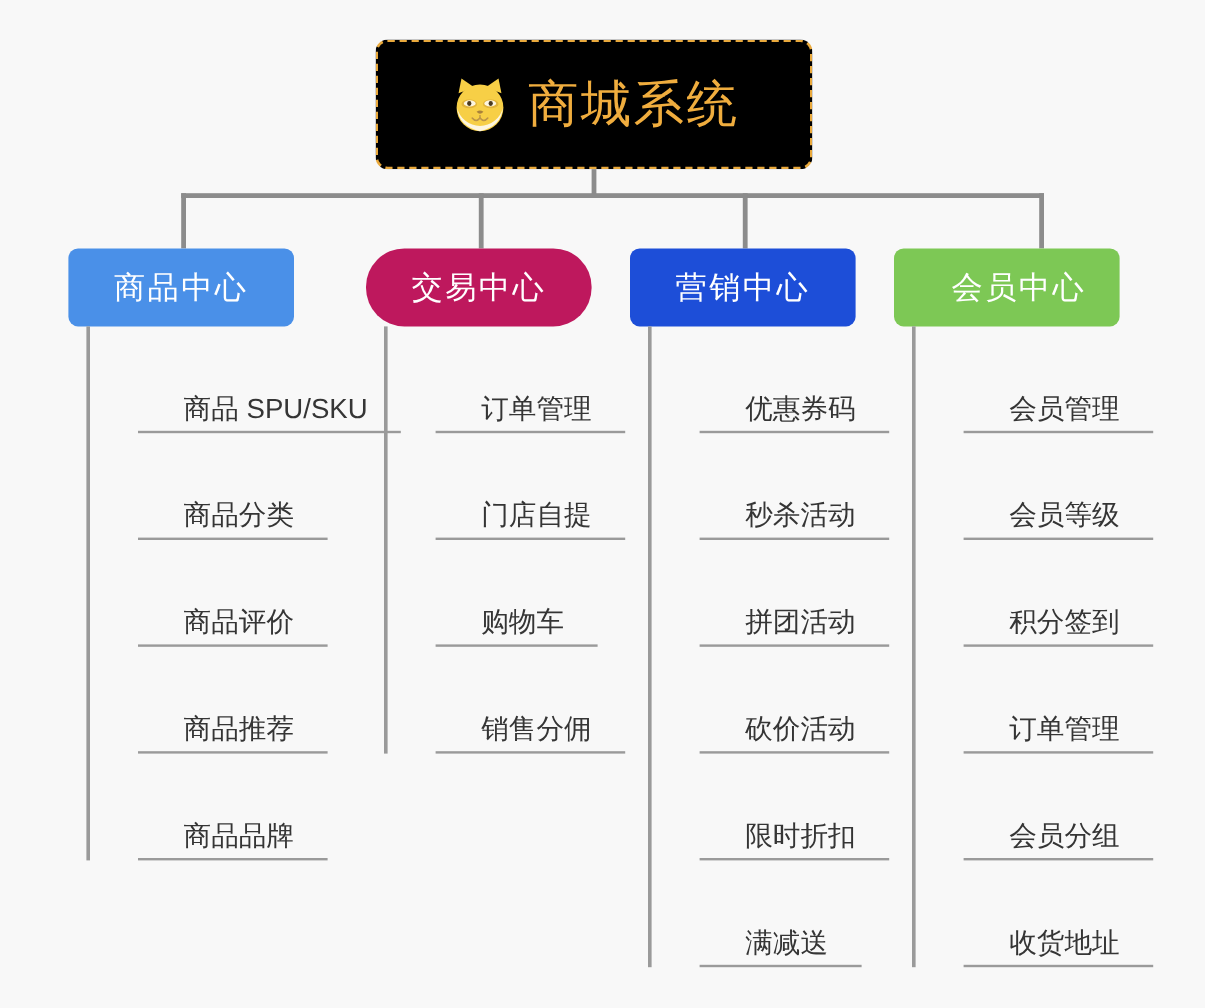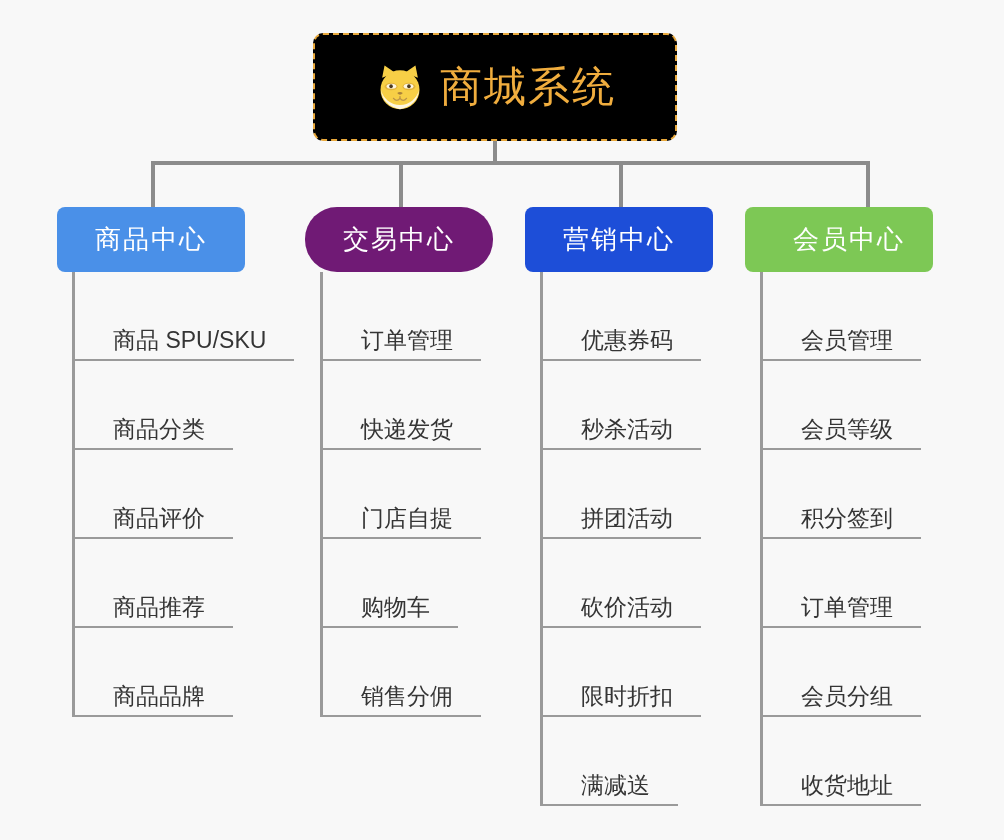--- a/index.html
+++ b/index.html
@@ -112,20 +112,21 @@
     box-sizing: border-box;
   }
   .leaf-inner {
     display: inline-block;
     border-bottom: 2px solid #9a9a9a;
     padding: 0 28px 6px 38px;
     font-size: 23px;
     color: #353535;
     line-height: 1.1;
     white-space: nowrap;
+    margin-left: 40px;
   }
 
   
   .col-0 { left: 57px; }
   .col-1 { left: 305px; }
   .col-2 { left: 525px; }
   .col-3 { left: 745px; }
 </style>
 </head>
 <body>
@@ -182,29 +183,26 @@
       <div class="leaf">
           <span class="leaf-inner">商品推荐</span>
         </div>
       <div class="leaf">
           <span class="leaf-inner">商品品牌</span>
         </div>
     </div>
   </div>
 
   <div class="column col-1">
-    <div class="col-header" style="background:#701a75;border-radius:32px;">
+    <div class="col-header" style="background:#be185d;border-radius:32px;">
       <span>交易中心</span>
     </div>
     <div class="branch">
       <div class="leaf">
           <span class="leaf-inner">订单管理</span>
-        </div>
-      <div class="leaf">
-          <span class="leaf-inner">快递发货</span>
         </div>
       <div class="leaf">
           <span class="leaf-inner">门店自提</span>
         </div>
       <div class="leaf">
           <span class="leaf-inner">购物车</span>
         </div>
       <div class="leaf">
           <span class="leaf-inner">销售分佣</span>
         </div>

